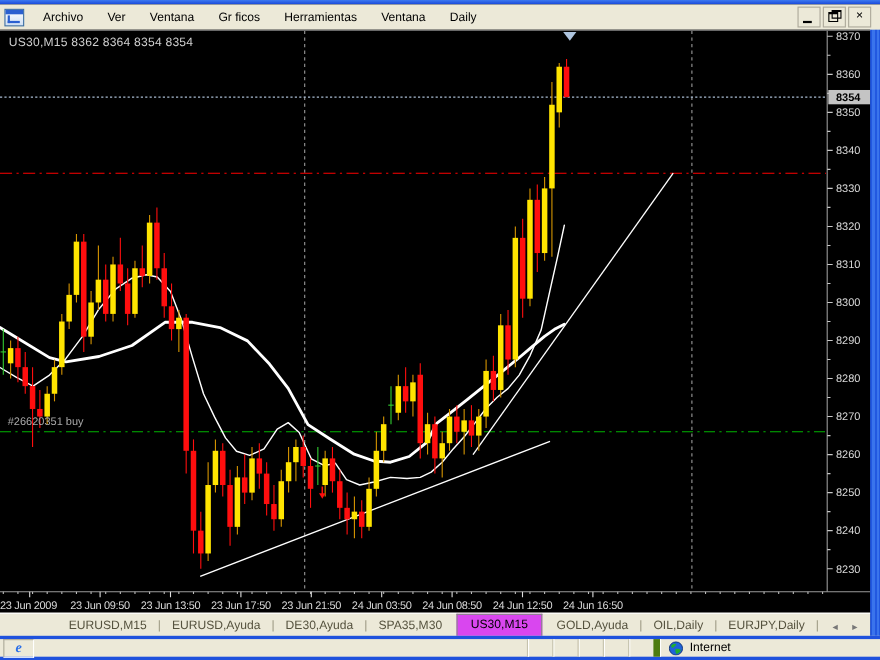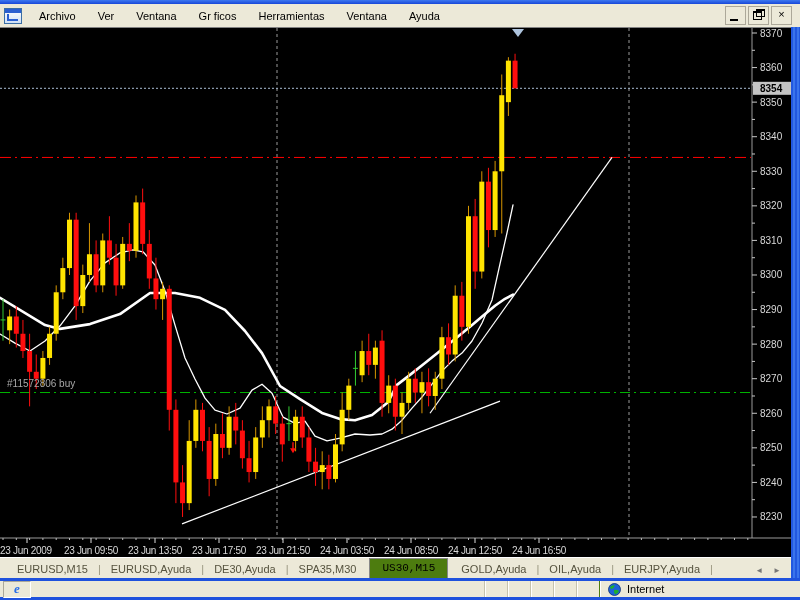--- a/index.html
+++ b/index.html
@@ -28,56 +28,56 @@
   #chart{position:absolute;left:0;top:27px;width:791px;height:530px;background:#000;
     border-top:1px solid #828282;}
   #chart svg{position:absolute;left:0;top:0;}
   #symbol-label{position:absolute;left:8px;top:5px;font-size:11px;color:#cfcfcf;letter-spacing:0.2px;}
   #order-label{position:absolute;left:7px;top:350px;font-size:10px;color:#a8a8a8;}
   
   #right-border{position:absolute;right:0;top:27px;width:9px;height:573px;
     background:repeating-linear-gradient(90deg,#2258e0 0 2px,#3a74ec 2px 4px);}
   
   #tabsbar{position:absolute;left:0;top:557px;width:791px;height:21px;background:#ECE9D8;
-    border-top:1px solid #fff;display:flex;align-items:flex-end;font-size:11px;color:#55523e;}
+    border-top:1px solid #fff;display:flex;align-items:flex-end;font-size:11px;color:#55523e;justify-content:center;}
   .tab{padding:3px 9px 4px 9px;cursor:default;white-space:nowrap;}
-  .tab.active{background:#4d7c0f;border:1px solid #888;border-bottom:none;color:#000;
-    padding:3px 12px 5px 12px;margin-left:4px;margin-right:4px;font-family:Liberation Mono, monospace;}
+  .tab.active{background:#d946ef;border:1px solid #888;border-bottom:none;color:#000;
+    padding:3px 12px 5px 12px;margin-left:4px;margin-right:4px;}
   .tab-sep{color:#9a9780;padding:0 1px 4px 1px;}
   #tab-scroll{position:absolute;right:10px;bottom:4px;display:flex;gap:10px;
     font-size:8px;color:#777;}
   
   #statusbar{position:absolute;left:0;top:578px;width:800px;height:22px;background:#ECE9D8;
     border-top:3px solid #1f52dd;border-bottom:3px solid #1f52dd;box-sizing:border-box;
     display:flex;align-items:center;font-size:11px;color:#000;}
   #ie-box{width:26px;height:15px;margin-left:3px;border:1px solid #ACA899;border-right-color:#fff;border-bottom-color:#fff;
     display:flex;align-items:center;justify-content:center;flex:none;}
   #ie-e{color:#2a6fe8;font-weight:bold;font-size:13px;font-family:"Liberation Serif",serif;font-style:italic;line-height:12px;}
   #status-main{flex:1;height:16px;}
   .status-cell{width:22px;height:16px;border-left:1px solid #c5c2ad;box-shadow:inset 1px 0 0 #fff;flex:none;}
-  #internet-cell{width:200px;height:16px;border-left:1px solid #4d7c0f;box-shadow:inset 1px 0 0 #fff;
+  #internet-cell{width:200px;height:16px;border-left:6px solid #4d7c0f;box-shadow:inset 1px 0 0 #fff;
     display:flex;align-items:center;flex:none;}
   #globe{width:13px;height:13px;margin:0 6px 0 8px;flex:none;}
 </style>
 </head>
 <body>
 
 <div id="window">
   <div id="title-strip"></div>
 
   <div id="menubar">
     <div id="app-icon"></div>
     <div id="menu-items" style="display:flex;">
         <span class="menu-item">Archivo</span>
         <span class="menu-item">Ver</span>
         <span class="menu-item">Ventana</span>
         <span class="menu-item">Gr ficos</span>
         <span class="menu-item">Herramientas</span>
         <span class="menu-item">Ventana</span>
-        <span class="menu-item">Ayuda</span>
+        <span class="menu-item">Daily</span>
       </div>
     <div id="win-buttons">
         <div class="win-btn">
           <div class="glyph-min"></div>
         </div>
         <div class="win-btn">
           <div class="glyph-restore"></div>
         </div>
         <div class="win-btn">×</div>
       </div>
@@ -370,40 +370,41 @@
         <line x1="508.40000000000003" y1="29.198999999999998" x2="508.40000000000003" y2="87.96799999999999" stroke="#d69500" stroke-width="1"></line>
         <rect x="505.90000000000003" y="32.656" width="5" height="41.484" fill="#ffe400"></rect>
         <line x1="515.0500000000001" y1="25.741999999999997" x2="515.0500000000001" y2="60.312" stroke="#ff0e0e" stroke-width="1"></line>
         <rect x="512.5500000000001" y="32.656" width="5" height="27.656" fill="#ff0e0e"></rect>
         <path d="M512,1 L524,1 L518,9 Z" fill="#aec4de"></path>
         <line x1="293" y1="414.29699999999997" x2="293" y2="421.29699999999997" stroke="#ff0e0e" stroke-width="1.4"></line>
         <path d="M290,420.29699999999997 L296,420.29699999999997 L293,425.29699999999997 Z" fill="#ff0e0e"></path>
         <rect x="753" y="53.812" width="38" height="13" fill="#c4c4c4"></rect>
         <text x="760" y="63.812" fill="#000" font-size="10px" font-weight="bold">8354</text>
       </svg>
-    <div id="order-label">#11572806 buy</div>
+    <div id="symbol-label">US30,M15  8362 8364 8354 8354</div>
+    <div id="order-label">#26620351 buy</div>
   </div>
 
   <div id="right-border"></div>
 
   <div id="tabsbar">
     <div id="tabs" style="display:flex;align-items:flex-end;margin-left:8px;">
         <span class="tab">EURUSD,M15</span>
         <span class="tab-sep">|</span>
         <span class="tab">EURUSD,Ayuda</span>
         <span class="tab-sep">|</span>
         <span class="tab">DE30,Ayuda</span>
         <span class="tab-sep">|</span>
         <span class="tab">SPA35,M30</span>
         <span class="tab active">US30,M15</span>
         <span class="tab">GOLD,Ayuda</span>
         <span class="tab-sep">|</span>
-        <span class="tab">OIL,Ayuda</span>
-        <span class="tab-sep">|</span>
-        <span class="tab">EURJPY,Ayuda</span>
+        <span class="tab">OIL,Daily</span>
+        <span class="tab-sep">|</span>
+        <span class="tab">EURJPY,Daily</span>
         <span class="tab-sep">|</span>
       </div>
     <div id="tab-scroll">
       <span>◄</span>
       <span>►</span>
     </div>
   </div>
 
   <div id="statusbar">
     <div id="ie-box">

